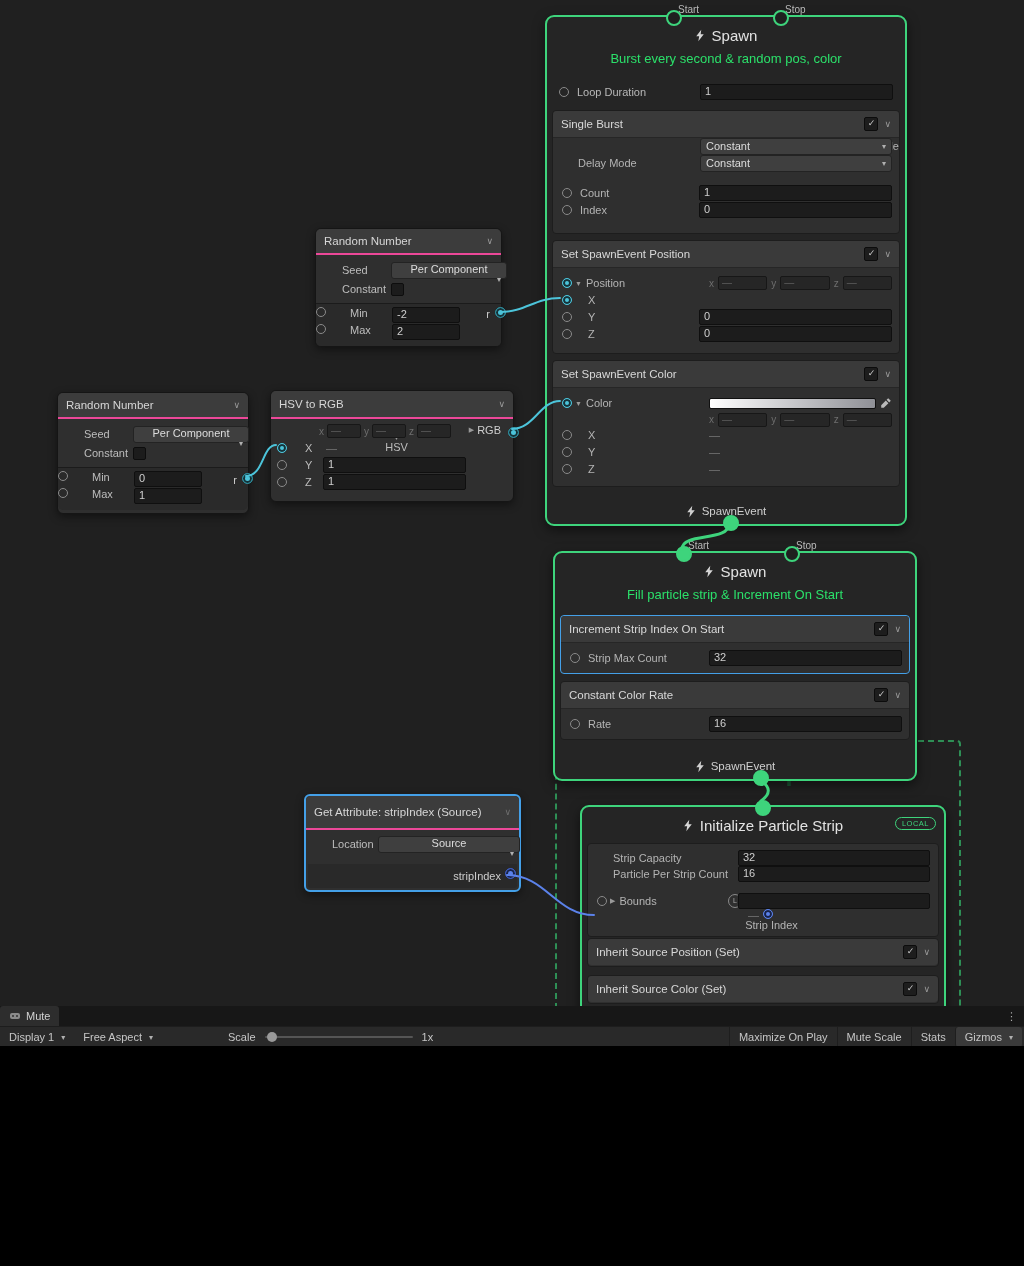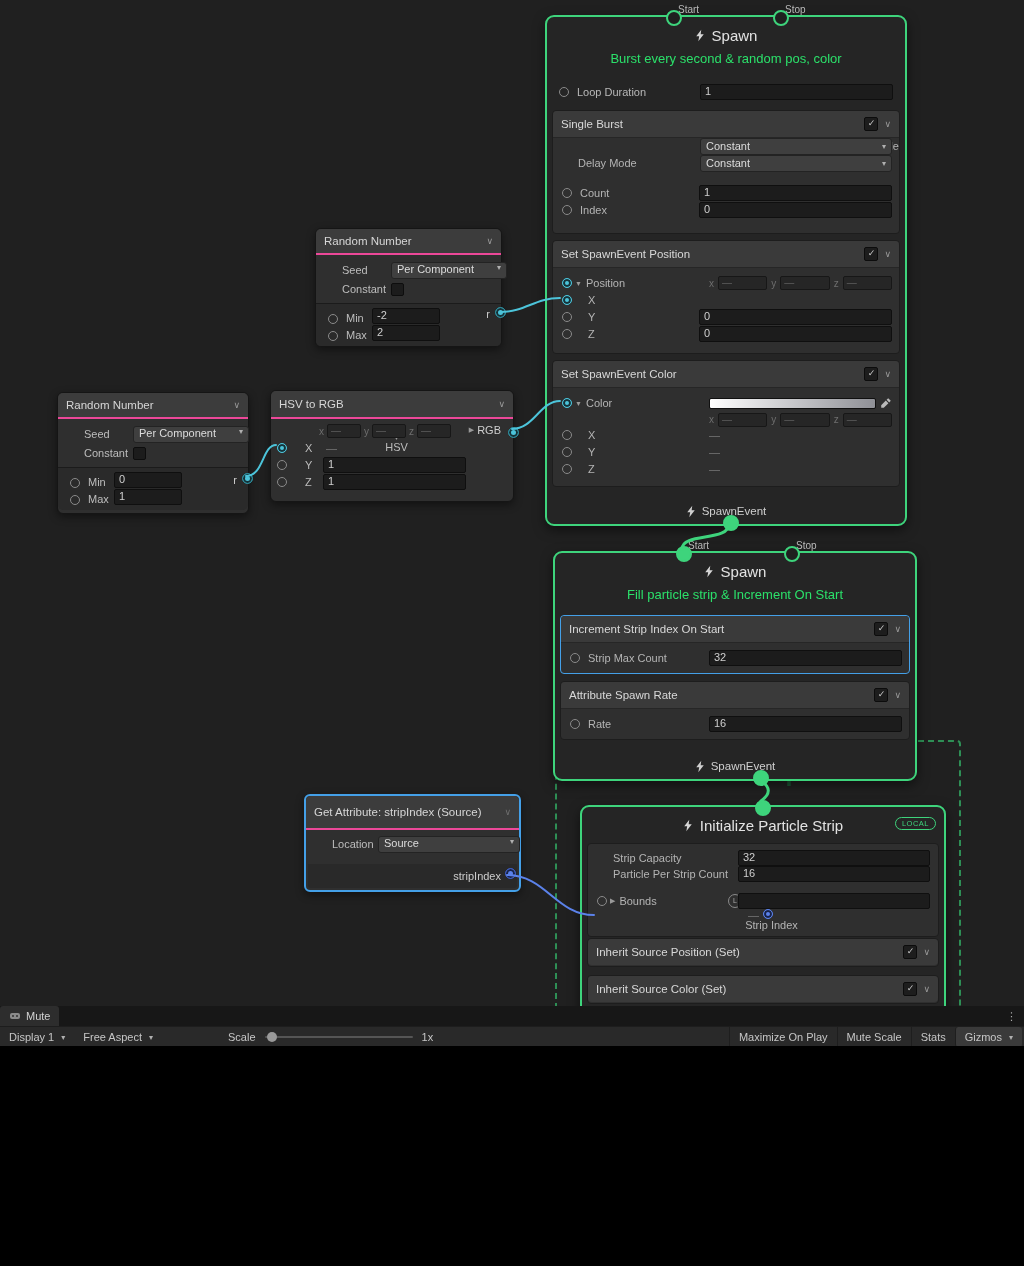--- a/index.html
+++ b/index.html
@@ -56,24 +56,24 @@
   .cbar{flex:1;height:9px;border-radius:2px;border:1px solid #101010;background:linear-gradient(to right,#ffffff,#8f9096);}
   .eyed{width:12px;height:12px;flex:none;}
 
   
   .op{position:absolute;background:#2f2f2f;border:1px solid #151515;border-radius:6px;box-shadow:0 3px 9px rgba(0,0,0,.45);font-size:11px;color:#c6c6c6;z-index:10;}
   .op.sel{border:2px solid #44a0e8;}
   .op-h{height:24px;background:#3c3c3c;border-bottom:2px solid #ec4899;border-radius:5px 5px 0 0;display:flex;align-items:center;padding:0 8px;color:#d6d6d6;font-size:11.5px;text-align:center;}
   .op-h.tall{height:32px;}
   .op-h .chev{margin-left:auto;}
   .orow{display:flex;align-items:center;position:relative;height:16px;margin-top:3px;font-size:11px;color:#bdbdbd;padding-left:26px;}
-  .rdd{position:absolute;left:75px;width:104px;height:15px;background:#3f3f3f;border:1px solid #232323;border-radius:3px;color:#dcdcdc;display:flex;align-items:flex-start;padding:0 5px;}
+  .rdd{position:absolute;left:75px;width:104px;height:15px;background:#3f3f3f;border:1px solid #232323;border-radius:3px;color:#dcdcdc;display:flex;align-items:center;padding:0 5px;flex-direction:column;}
   .rcb{position:absolute;left:75px;width:11px;height:11px;background:#1c1c1c;border:1px solid #0d0d0d;border-radius:2px;}
   .oports{margin-top:6px;background:#2a2a2a;border-top:1px solid #1b1b1b;border-radius:0 0 5px 5px;padding:3px 0 5px;position:relative;}
-  .prow{display:flex;align-items:flex-end;height:17px;padding-left:12px;font-size:11px;color:#bdbdbd;position:relative;}
+  .prow{display:flex;align-items:flex-start;height:17px;padding-left:0;font-size:11px;color:#bdbdbd;position:relative;gap:16px;}
   .prow .lbl{margin-left:8px;width:24px;}
   .sfld{width:58px;margin-left:2px;}
   .outp{position:absolute;width:9px;height:9px;border-radius:50%;background:#4cc4da;border:1px solid #2b8c9c;box-shadow:inset 0 0 0 2px #143238;z-index:12;}
   .outp.blue{background:#5b82ea;border-color:#3c5ac0;box-shadow:inset 0 0 0 2px #18234a;}
   .outlbl{position:absolute;color:#cccccc;font-size:11px;}
 
   
   .hsvrow{display:flex;align-items:center;position:relative;height:15px;margin-top:5px;padding-left:6px;color:#bdbdbd;flex-direction:column;}
   .minis{position:absolute;left:48px;width:132px;display:flex;gap:3px;align-items:center;}
   .rgbout{position:absolute;right:12px;display:flex;align-items:center;gap:3px;color:#cfcfcf;}
@@ -387,21 +387,21 @@
       </div>
       <div class="brow" style="margin-top:7px;">
         <span class="p"></span>
         <span class="lbl">Strip Max Count</span>
         <span class="fld fr">32</span>
       </div>
     </div>
 
     <div class="blk" style="top:128px;height:57px;">
       <div class="blk-h">
-        <span>Attribute Spawn Rate</span>
+        <span>Constant Color Rate</span>
         <span class="tgl">
           <span class="cb">✓</span>
           <span class="chev">∨</span>
         </span>
       </div>
       <div class="brow" style="margin-top:7px;">
         <span class="p"></span>
         <span class="lbl">Rate</span>
         <span class="fld fr">16</span>
       </div>

